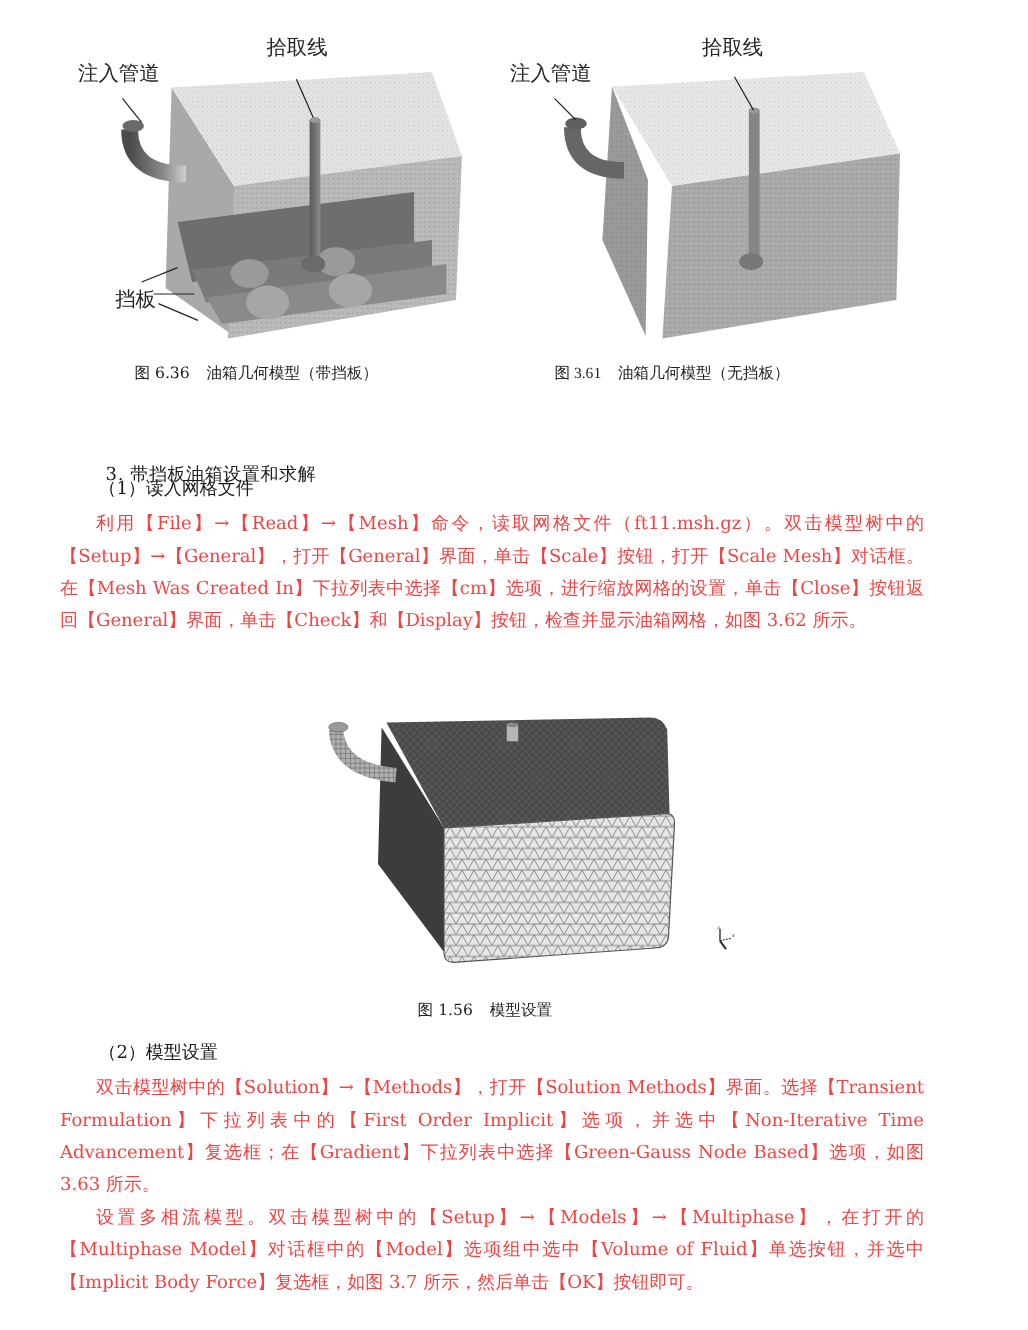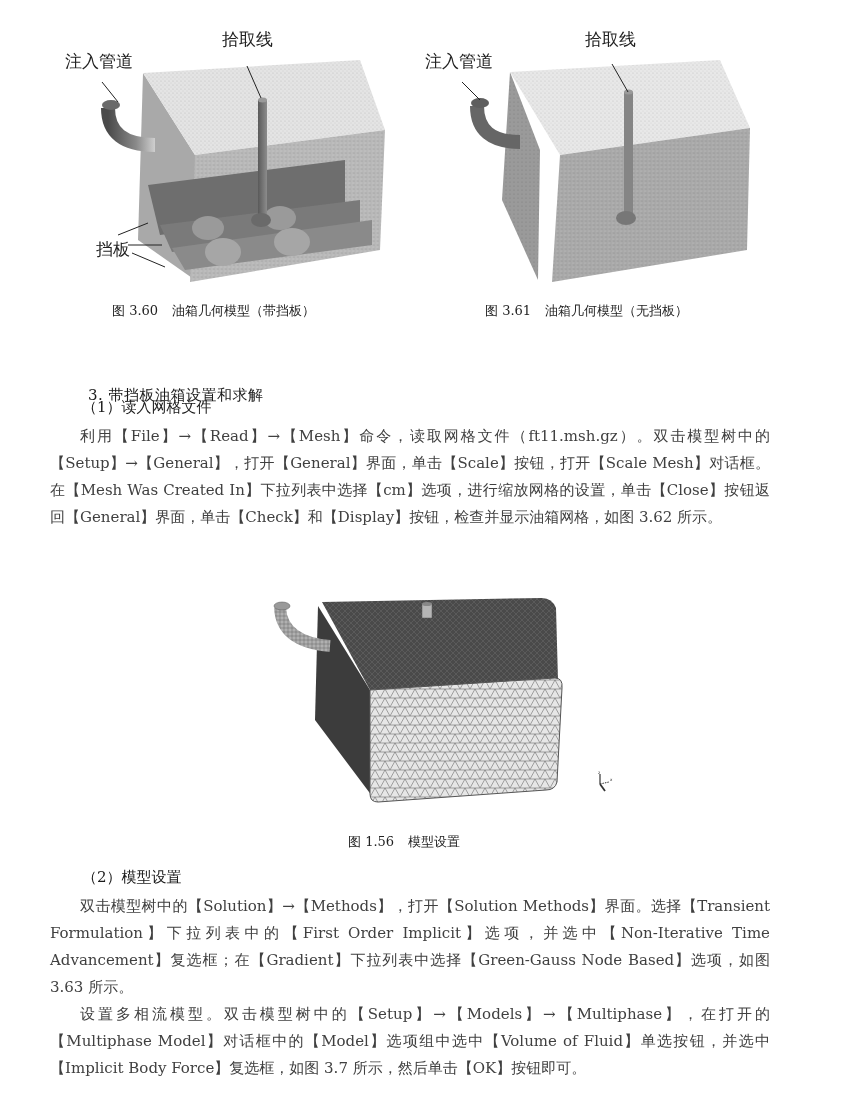--- a/index.html
+++ b/index.html
@@ -10,21 +10,21 @@
   }
   .abs { position: absolute; }
   .label { font-size: 17px; color: #222; white-space: nowrap; }
   .caption { font-size: 13px; color: #222; white-space: nowrap; }
   .caption .num { margin-right: 14px; }
   .section-title { font-size: 15px; letter-spacing: 0.5px; }
   .sub-title { font-size: 15px; text-align: right; }
   .para {
     position: absolute; left: 50px; width: 720px;
     font-size: 15px; line-height: 27px; text-align: justify;
-    text-indent: 2em; color: #404040;
+    text-indent: 2em; color: #ef4444;
   }
   .fig svg { display: block; }
 </style>
 </head>
 <body>
 
 <div class="abs fig" style="left:60px; top:20px; width:340px; height:270px;">
   <svg width="340" height="270" viewBox="0 0 340 270">
     <defs>
       <pattern id="noise1" width="4" height="4" patternUnits="userSpaceOnUse">
@@ -73,21 +73,21 @@
     <line x1="187" y1="46" x2="201" y2="78" stroke="#222" stroke-width="1"></line>
     <line x1="58" y1="215" x2="88" y2="203" stroke="#222" stroke-width="1"></line>
     <line x1="68" y1="225" x2="102" y2="225" stroke="#222" stroke-width="1"></line>
     <line x1="72" y1="233" x2="105" y2="247" stroke="#222" stroke-width="1"></line>
   </svg>
   <span class="abs label" style="left:5px; top:30px;">注入管道</span>
   <span class="abs label" style="left:162px; top:8px;">拾取线</span>
   <span class="abs label" style="left:36px; top:218px;">挡板</span>
 </div>
 <div class="abs caption" style="left:112px; top:302px;">
-  <span class="num">图 3.60</span><span>油箱几何模型（带挡板）</span>
+  <span class="num">图 6.36</span><span>油箱几何模型（带挡板）</span>
 </div>
 
 <div class="abs fig" style="left:420px; top:20px; width:340px; height:270px;">
   <svg width="340" height="270" viewBox="0 0 340 270">
     <defs>
       <pattern id="noise3" width="4" height="4" patternUnits="userSpaceOnUse">
         <rect width="4" height="4" fill="#e8e8e8"></rect>
         <circle cx="1" cy="1" r="0.6" fill="#c2c2c2"></circle>
         <circle cx="3" cy="3" r="0.5" fill="#cfcfcf"></circle>
       </pattern>
@@ -108,21 +108,21 @@
     <ellipse cx="208.5" cy="72" rx="4.5" ry="2.5" fill="#9a9a9a"></ellipse>
     <ellipse cx="206" cy="198" rx="10" ry="7" fill="#777"></ellipse>
     <path d="M57,86 Q57,122 100,122" stroke="#666" stroke-width="14" fill="none"></path>
     <ellipse cx="60" cy="83" rx="9" ry="5" fill="#5e5e5e"></ellipse>
     <line x1="42" y1="62" x2="60" y2="80" stroke="#222" stroke-width="1"></line>
     <line x1="192" y1="44" x2="208" y2="72" stroke="#222" stroke-width="1"></line>
   </svg>
   <span class="abs label" style="left:5px; top:30px;">注入管道</span>
   <span class="abs label" style="left:165px; top:8px;">拾取线</span>
 </div>
-<div class="abs caption" style="left:485px; top:302px;">
+<div class="abs caption" style="left:462px; top:302px;font-family:Liberation Serif, serif;">
   <span class="num">图 3.61</span><span>油箱几何模型（无挡板）</span>
 </div>
 
 <div class="abs section-title" style="left:88px; top:356px;margin-top:30px;">3.  带挡板油箱设置和求解</div>
 
 <div class="abs sub-title" style="left:82px; top:398px;">（1）读入网格文件</div>
 <div class="para" style="top:423px;">利用【File】→【Read】→【Mesh】命令，读取网格文件（ft11.msh.gz）。双击模型树中的【Setup】→【General】，打开【General】界面，单击【Scale】按钮，打开【Scale Mesh】对话框。在【Mesh Was Created In】下拉列表中选择【cm】选项，进行缩放网格的设置，单击【Close】按钮返回【General】界面，单击【Check】和【Display】按钮，检查并显示油箱网格，如图 3.62 所示。</div>
 
 <div class="abs fig" style="left:270px; top:590px; width:360px; height:220px;">
   <svg width="360" height="220" viewBox="0 0 360 220">

